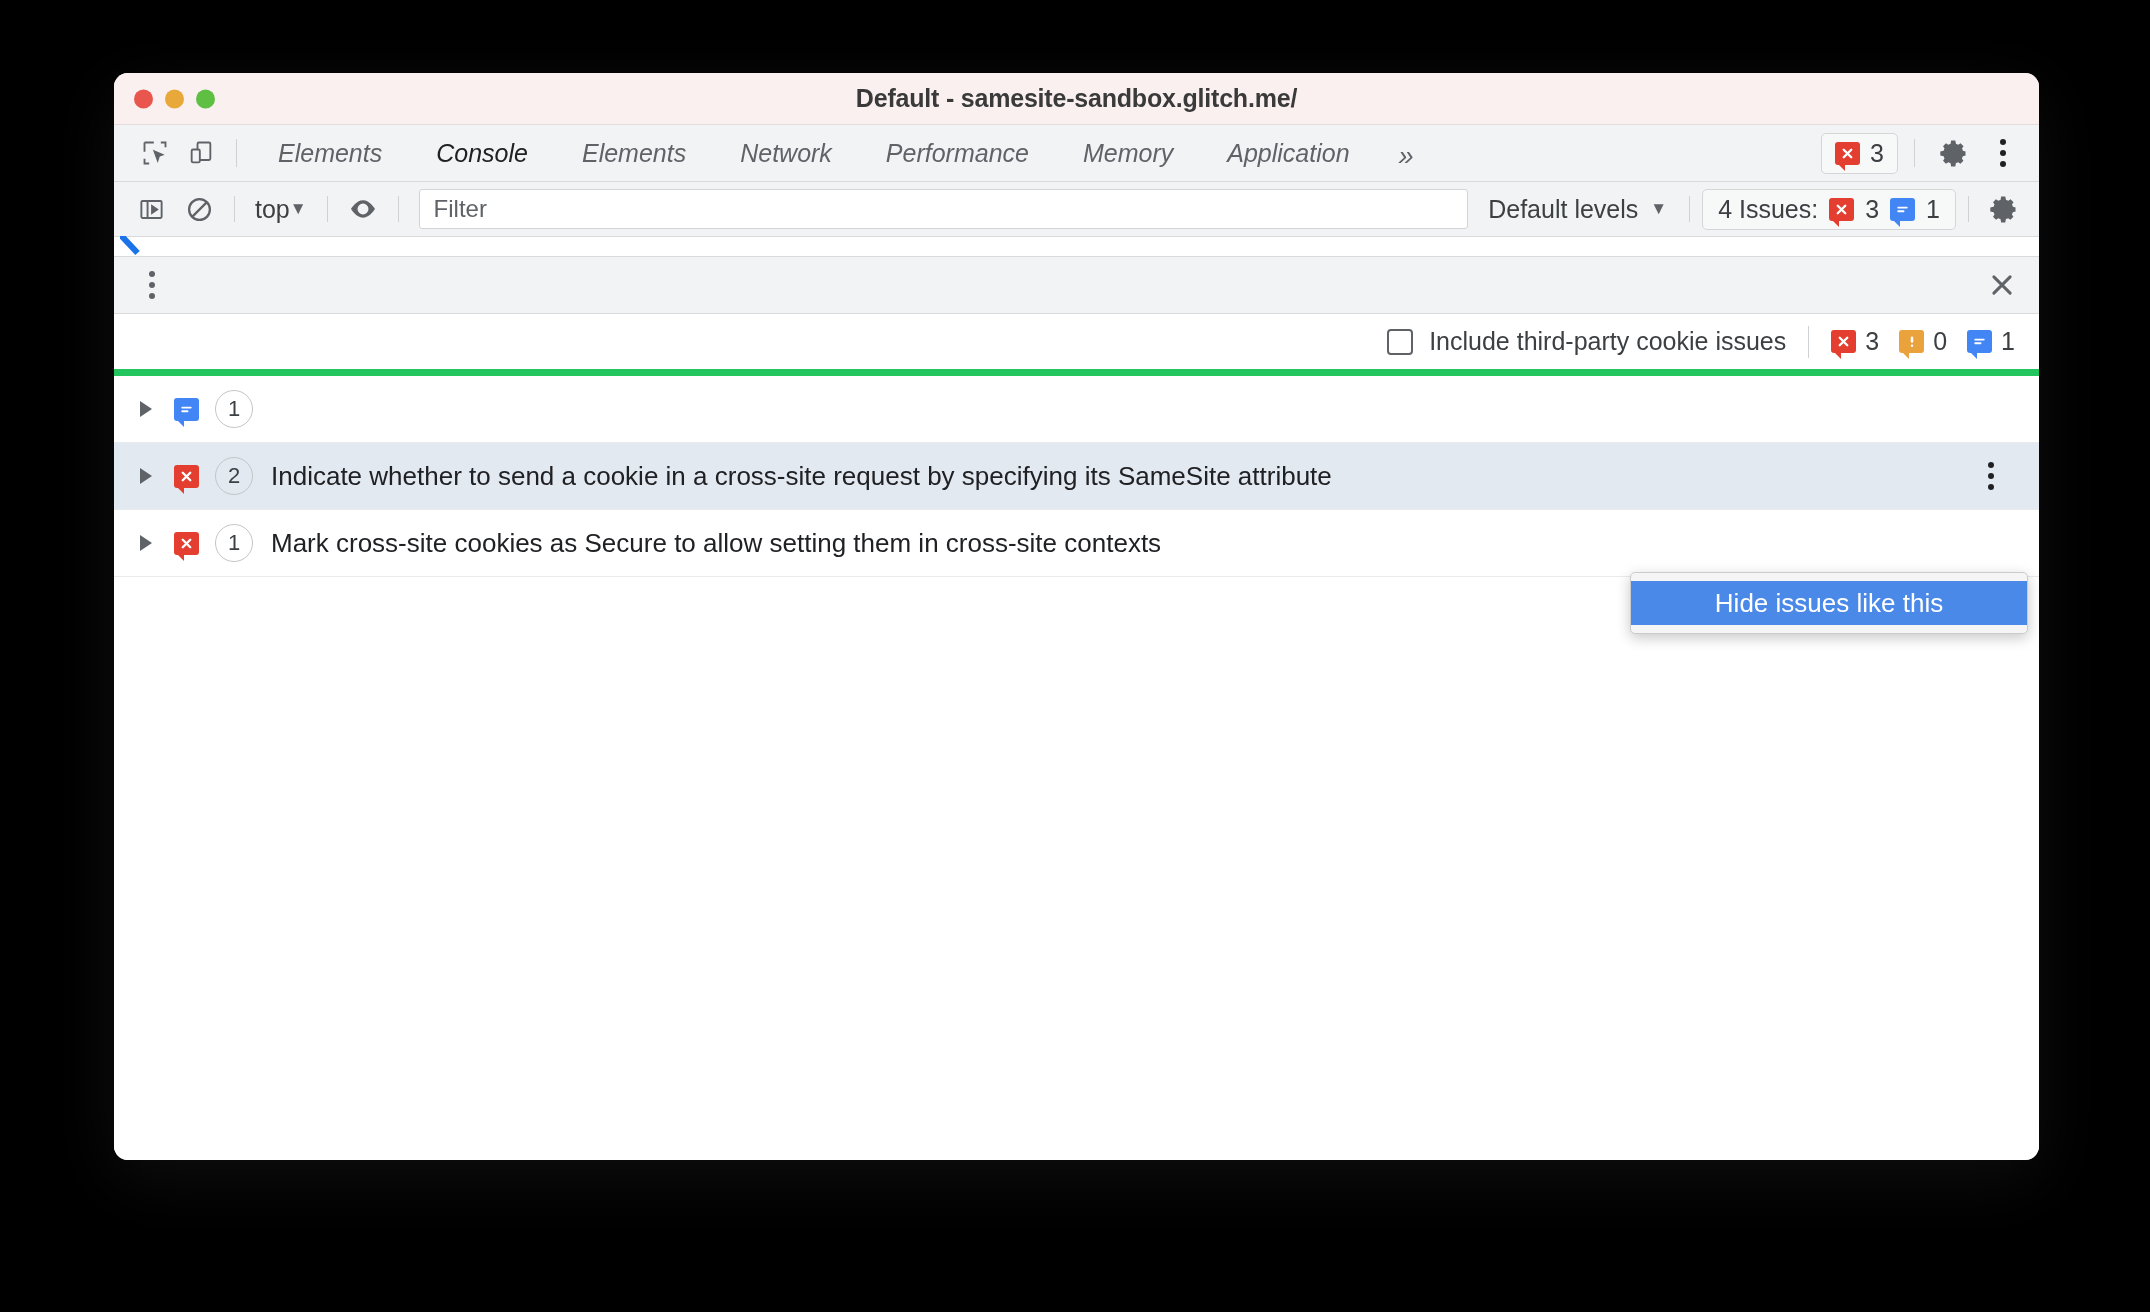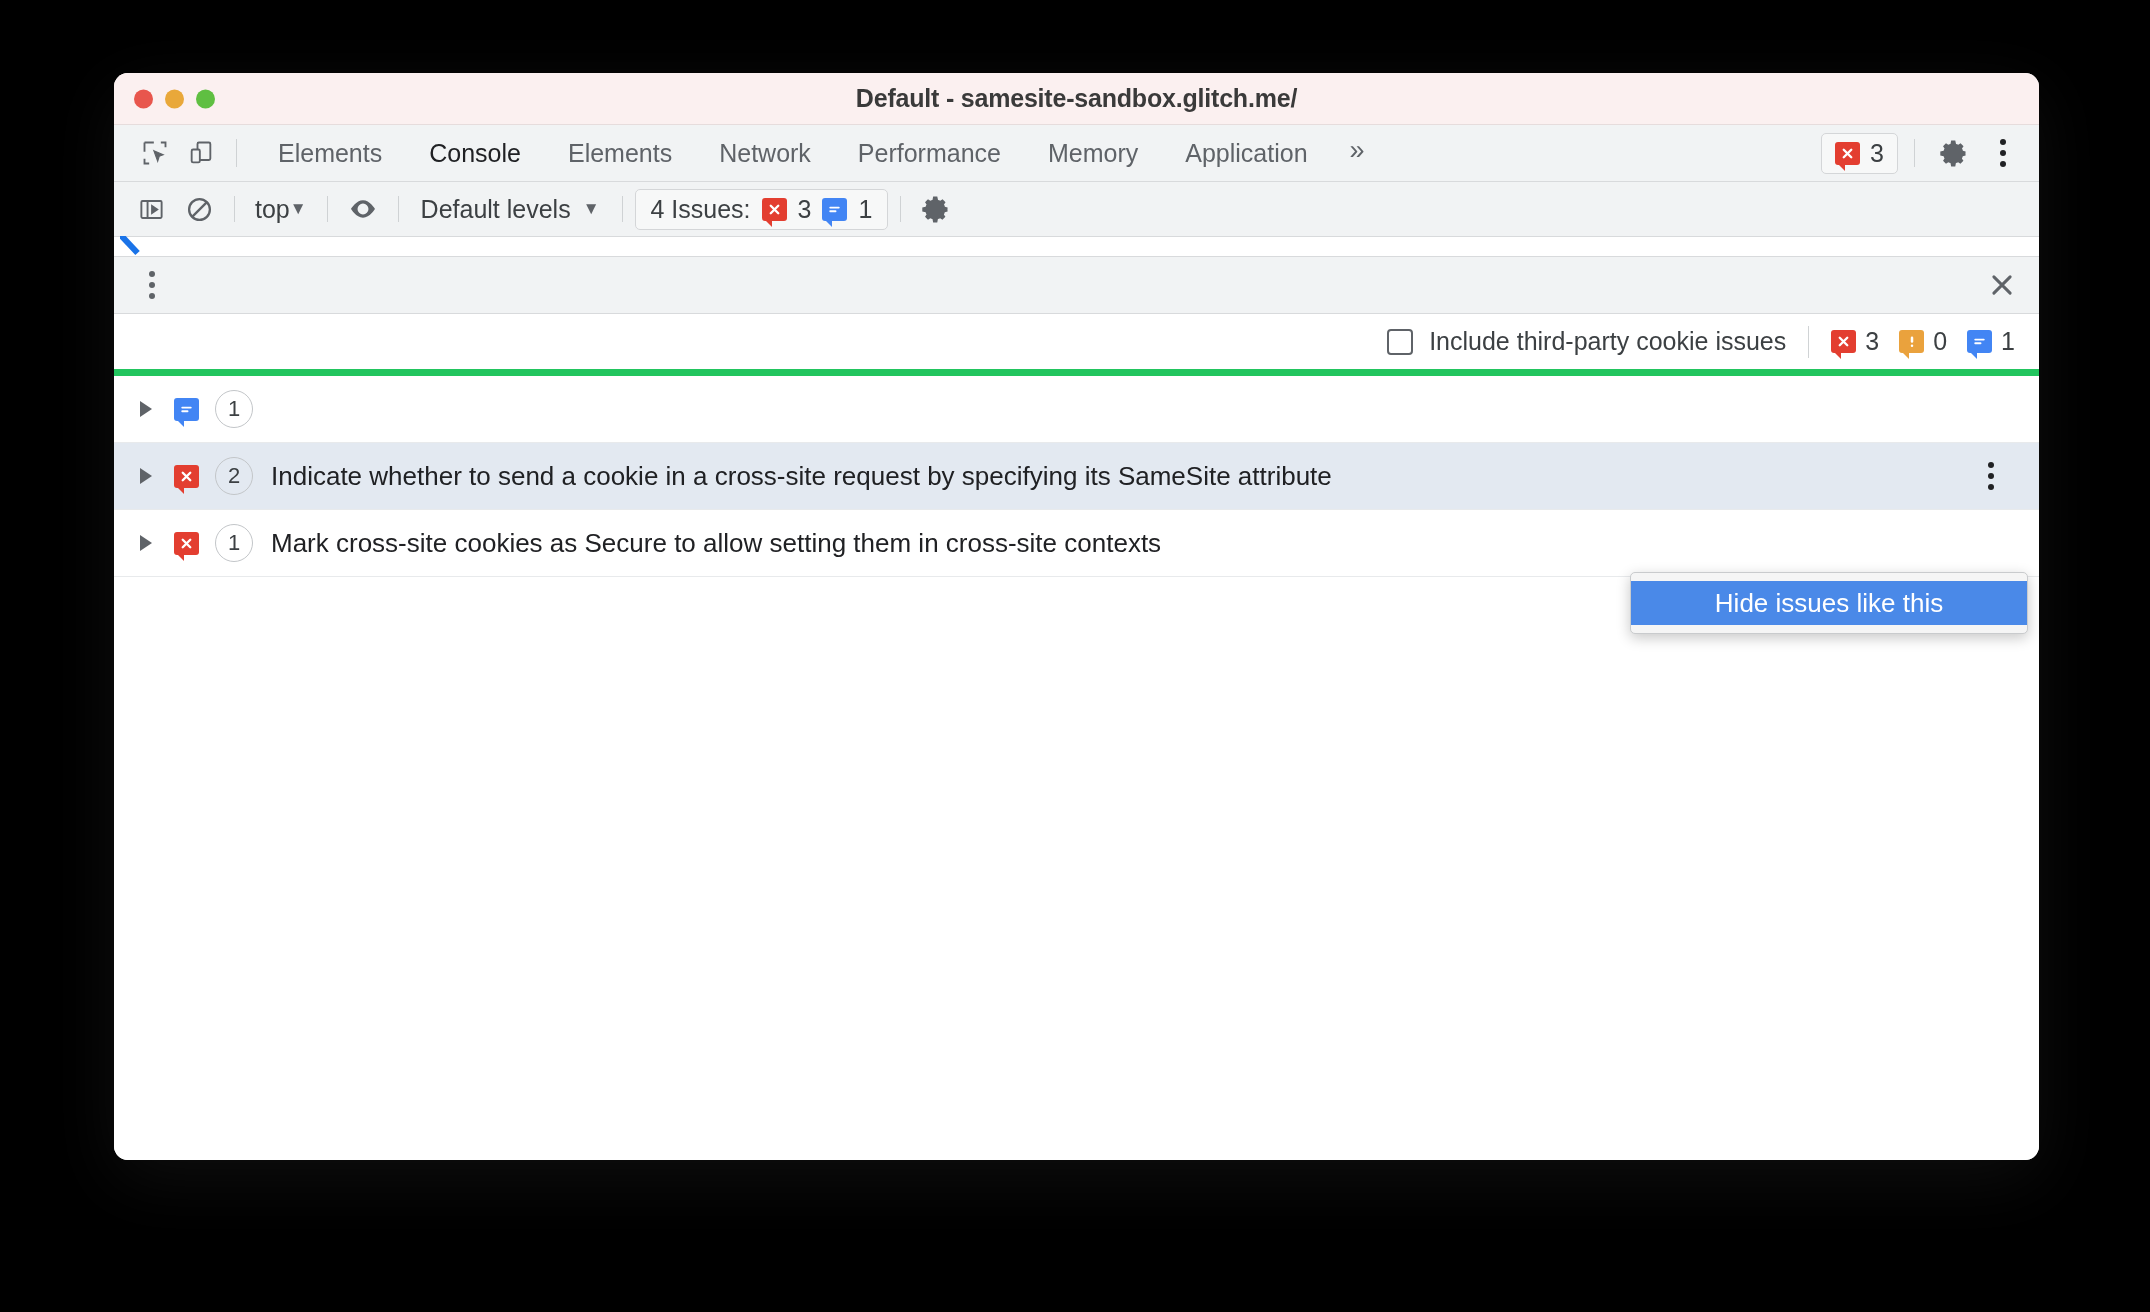--- a/index.html
+++ b/index.html
@@ -72,21 +72,21 @@
   .tb-icon {
     width: 46px; height: 42px;
     display: flex; align-items: center; justify-content: center;
     color: #5f6368;
   }
   .tb-sep {
     width: 1px; height: 28px;
     background: #cfd2d4;
     margin: 0 12px;
   }
-  .tabs { display: flex; align-items: flex-start; gap: 5px; margin-left: 8px; }
+  .tabs { display: flex; align-items: flex-end; gap: 12px; margin-left: 8px; font-style: italic; }
   .tab {
     font-size: 25px;
     color: #5f6368;
     padding: 6px 21px;
     white-space: nowrap;
   }
   .tab.selected { color: #202124; }
   .tab.more { font-size: 27px; padding: 2px 16px; color: #5f6368; }
   .tabbar-right {
     margin-left: auto;
@@ -393,20 +393,21 @@
           <span class="caret">▼</span>
         </div>
         <div class="ct-sep"></div>
         <div class="icon-btn">
           <svg width="32" height="32" viewBox="0 0 24 24" fill="#5f6368">
             <path d="M12 5.5C6.9 5.5 3 12 3 12s3.9 6.5 9 6.5 9-6.5 9-6.5-3.9-6.5-9-6.5zm0 10.6A4.1 4.1 0 1112 7.9a4.1 4.1 0 010 8.2z"></path>
             <circle cx="12" cy="12" r="2.2" fill="#f1f3f4"></circle>
           </svg>
         </div>
         <div class="ct-sep"></div>
+        <div class="filter-input">Filter</div>
         <div class="levels">
           <span>Default levels</span>
           <span class="caret">▼</span>
         </div>
         <div class="ct-sep"></div>
         <div class="issues-chip">
           <span>4 Issues:</span>
           <span class="bub error">
             <svg width="15" height="15" viewBox="0 0 12 12" stroke="#ffffff" stroke-width="1.9" stroke-linecap="round">
               <path d="M3 3l6 6M9 3l-6 6"></path>

